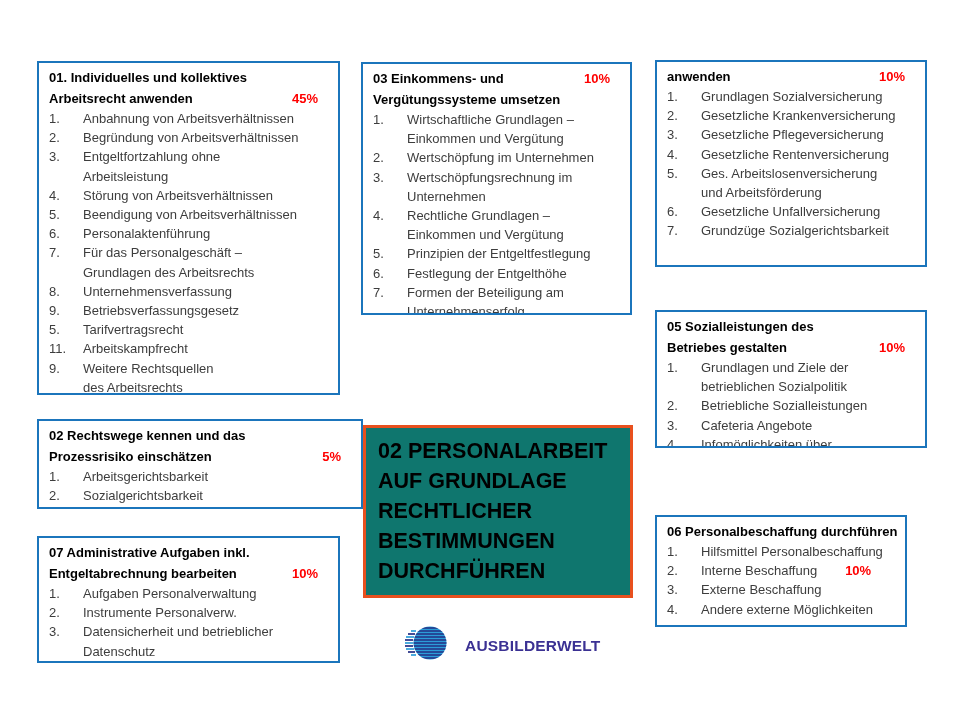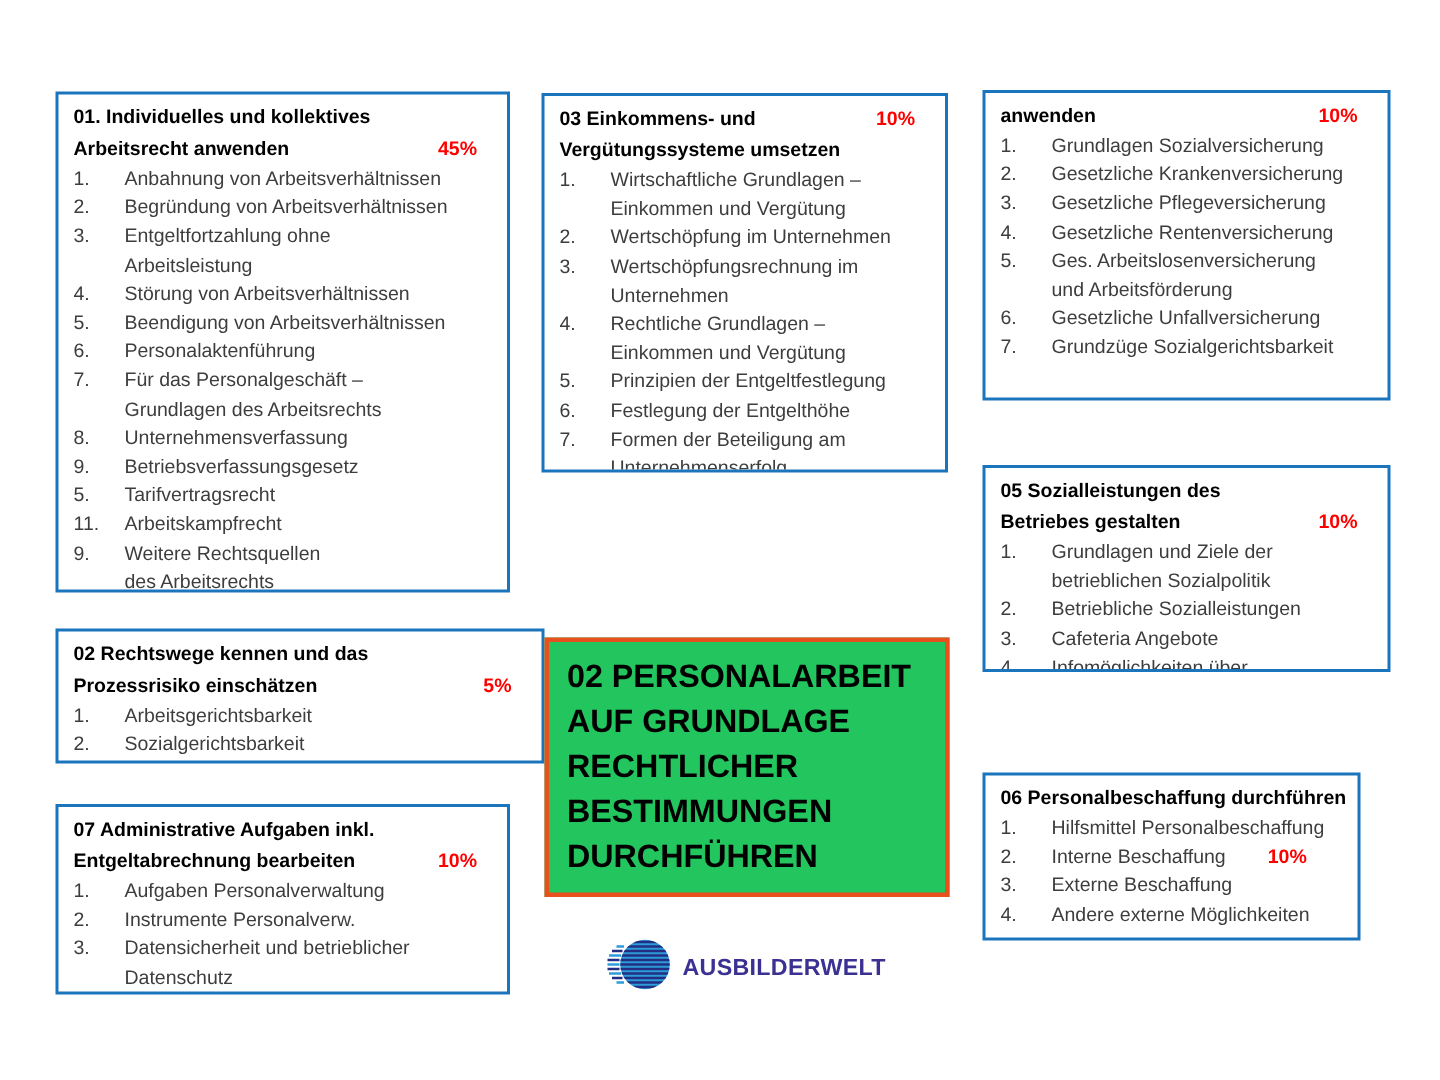--- a/index.html
+++ b/index.html
@@ -57,35 +57,35 @@
   .box-07 { left: 37px;  top: 536px; width: 303px; height: 127px; }
   .box-03 { left: 361px; top: 62px;  width: 271px; height: 253px; }
   .box-04 { left: 655px; top: 60px;  width: 272px; height: 207px; }
   .box-05 { left: 655px; top: 310px; width: 272px; height: 138px; }
   .box-06 { left: 655px; top: 515px; width: 252px; height: 112px; }
   .center-box {
     position: absolute;
     left: 363px; top: 425px; width: 270px; height: 173px;
     box-sizing: border-box;
     border: 3px solid #E8501E;
-    background: #22c55e;
+    background: #0f766e;
     padding: 8px 10px 6px 12px;
     font-weight: bold;
     font-size: 21.5px;
     line-height: 30px;
     color: #000000;
     white-space: pre-line;
     overflow: hidden;
   }
   .logo {
     position: absolute;
     left: 403px; top: 620px;
     display: flex;
     align-items: center;
-    gap: 5px;
+    gap: 15px;
   }
   .logo-text {
     font-weight: bold;
     font-size: 15.5px;
     letter-spacing: 0.2px;
     color: #3B3193;
   }
 </style>
 </head>
 <body>

